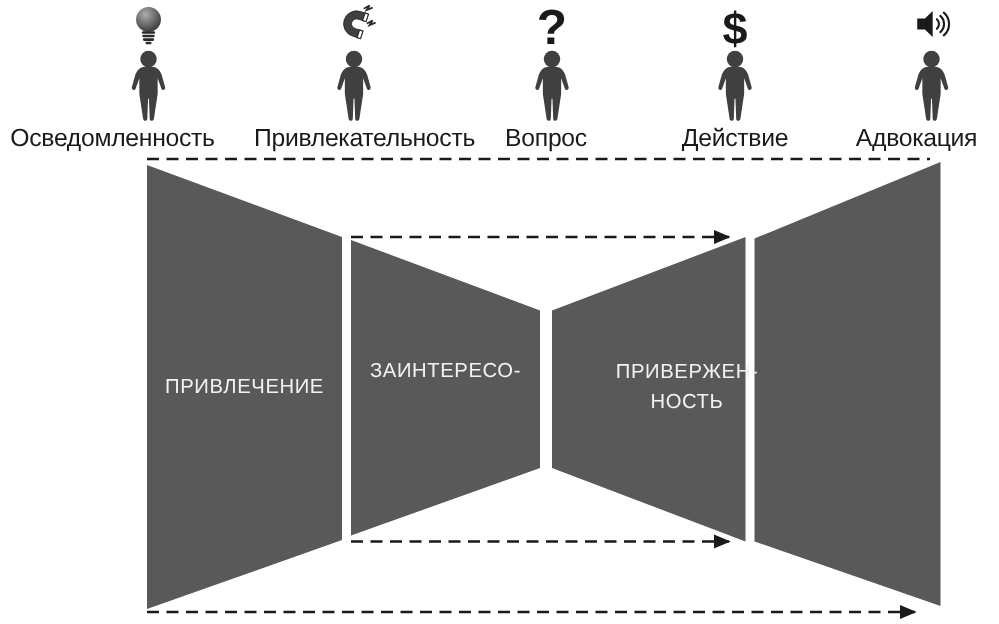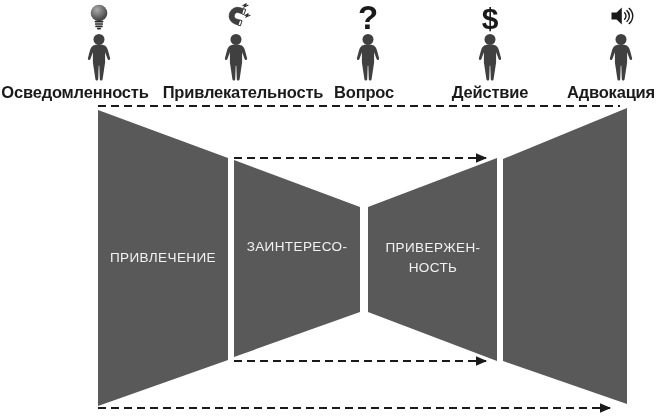--- a/index.html
+++ b/index.html
@@ -5,21 +5,21 @@
   html,body { margin:0; padding:0; background:#fff; }
   .canvas {
     position:relative; width:666px; height:416px;
     background:var(--background,#fff);
     font-family:"Liberation Sans", sans-serif;
     overflow:hidden;
   }
   .layer { position:absolute; left:0; top:0; width:666px; height:416px; }
   .stage-label {
     position:absolute; top:83px; transform:translateX(-50%);
-    font-size:16.5px; letter-spacing:-0.2px; font-weight:700;
+    font-size:16.5px; letter-spacing:-0.2px; font-weight:400;
     color:var(--line,#1a1a1a); white-space:nowrap;
   }
   .seg-label {
     position:absolute; transform:translate(-50%,-50%);
     color:var(--segment-text,#f2f2f2);
     font-size:13.5px; line-height:20px; letter-spacing:0.4px;
     text-align:center; white-space:nowrap;
   }
   .seg-label span { display:block; }
   .seg-label span:empty { display:none; }
@@ -122,20 +122,20 @@
   <div class="stage-label" style="left:490px">Действие</div>
   <div class="stage-label" style="left:611px">Адвокация</div>
 
   <div class="seg-label" style="left:163px;top:258px">
     <span>ПРИВЛЕЧЕНИЕ</span>
 
   </div>
   <div class="seg-label" style="left:297px;top:247px">
     <span>ЗАИНТЕРЕСО-</span>
   </div>
-  <div class="seg-label" style="left:433px;top:258px">
+  <div class="seg-label" style="left:458px;top:258px">
     <span>ПРИВЕРЖЕН-</span>
     <span>НОСТЬ</span>
   </div>
   <div class="seg-label" style="left:566px;top:258px">
   </div>
 
 </div>
 
 </body></html>

